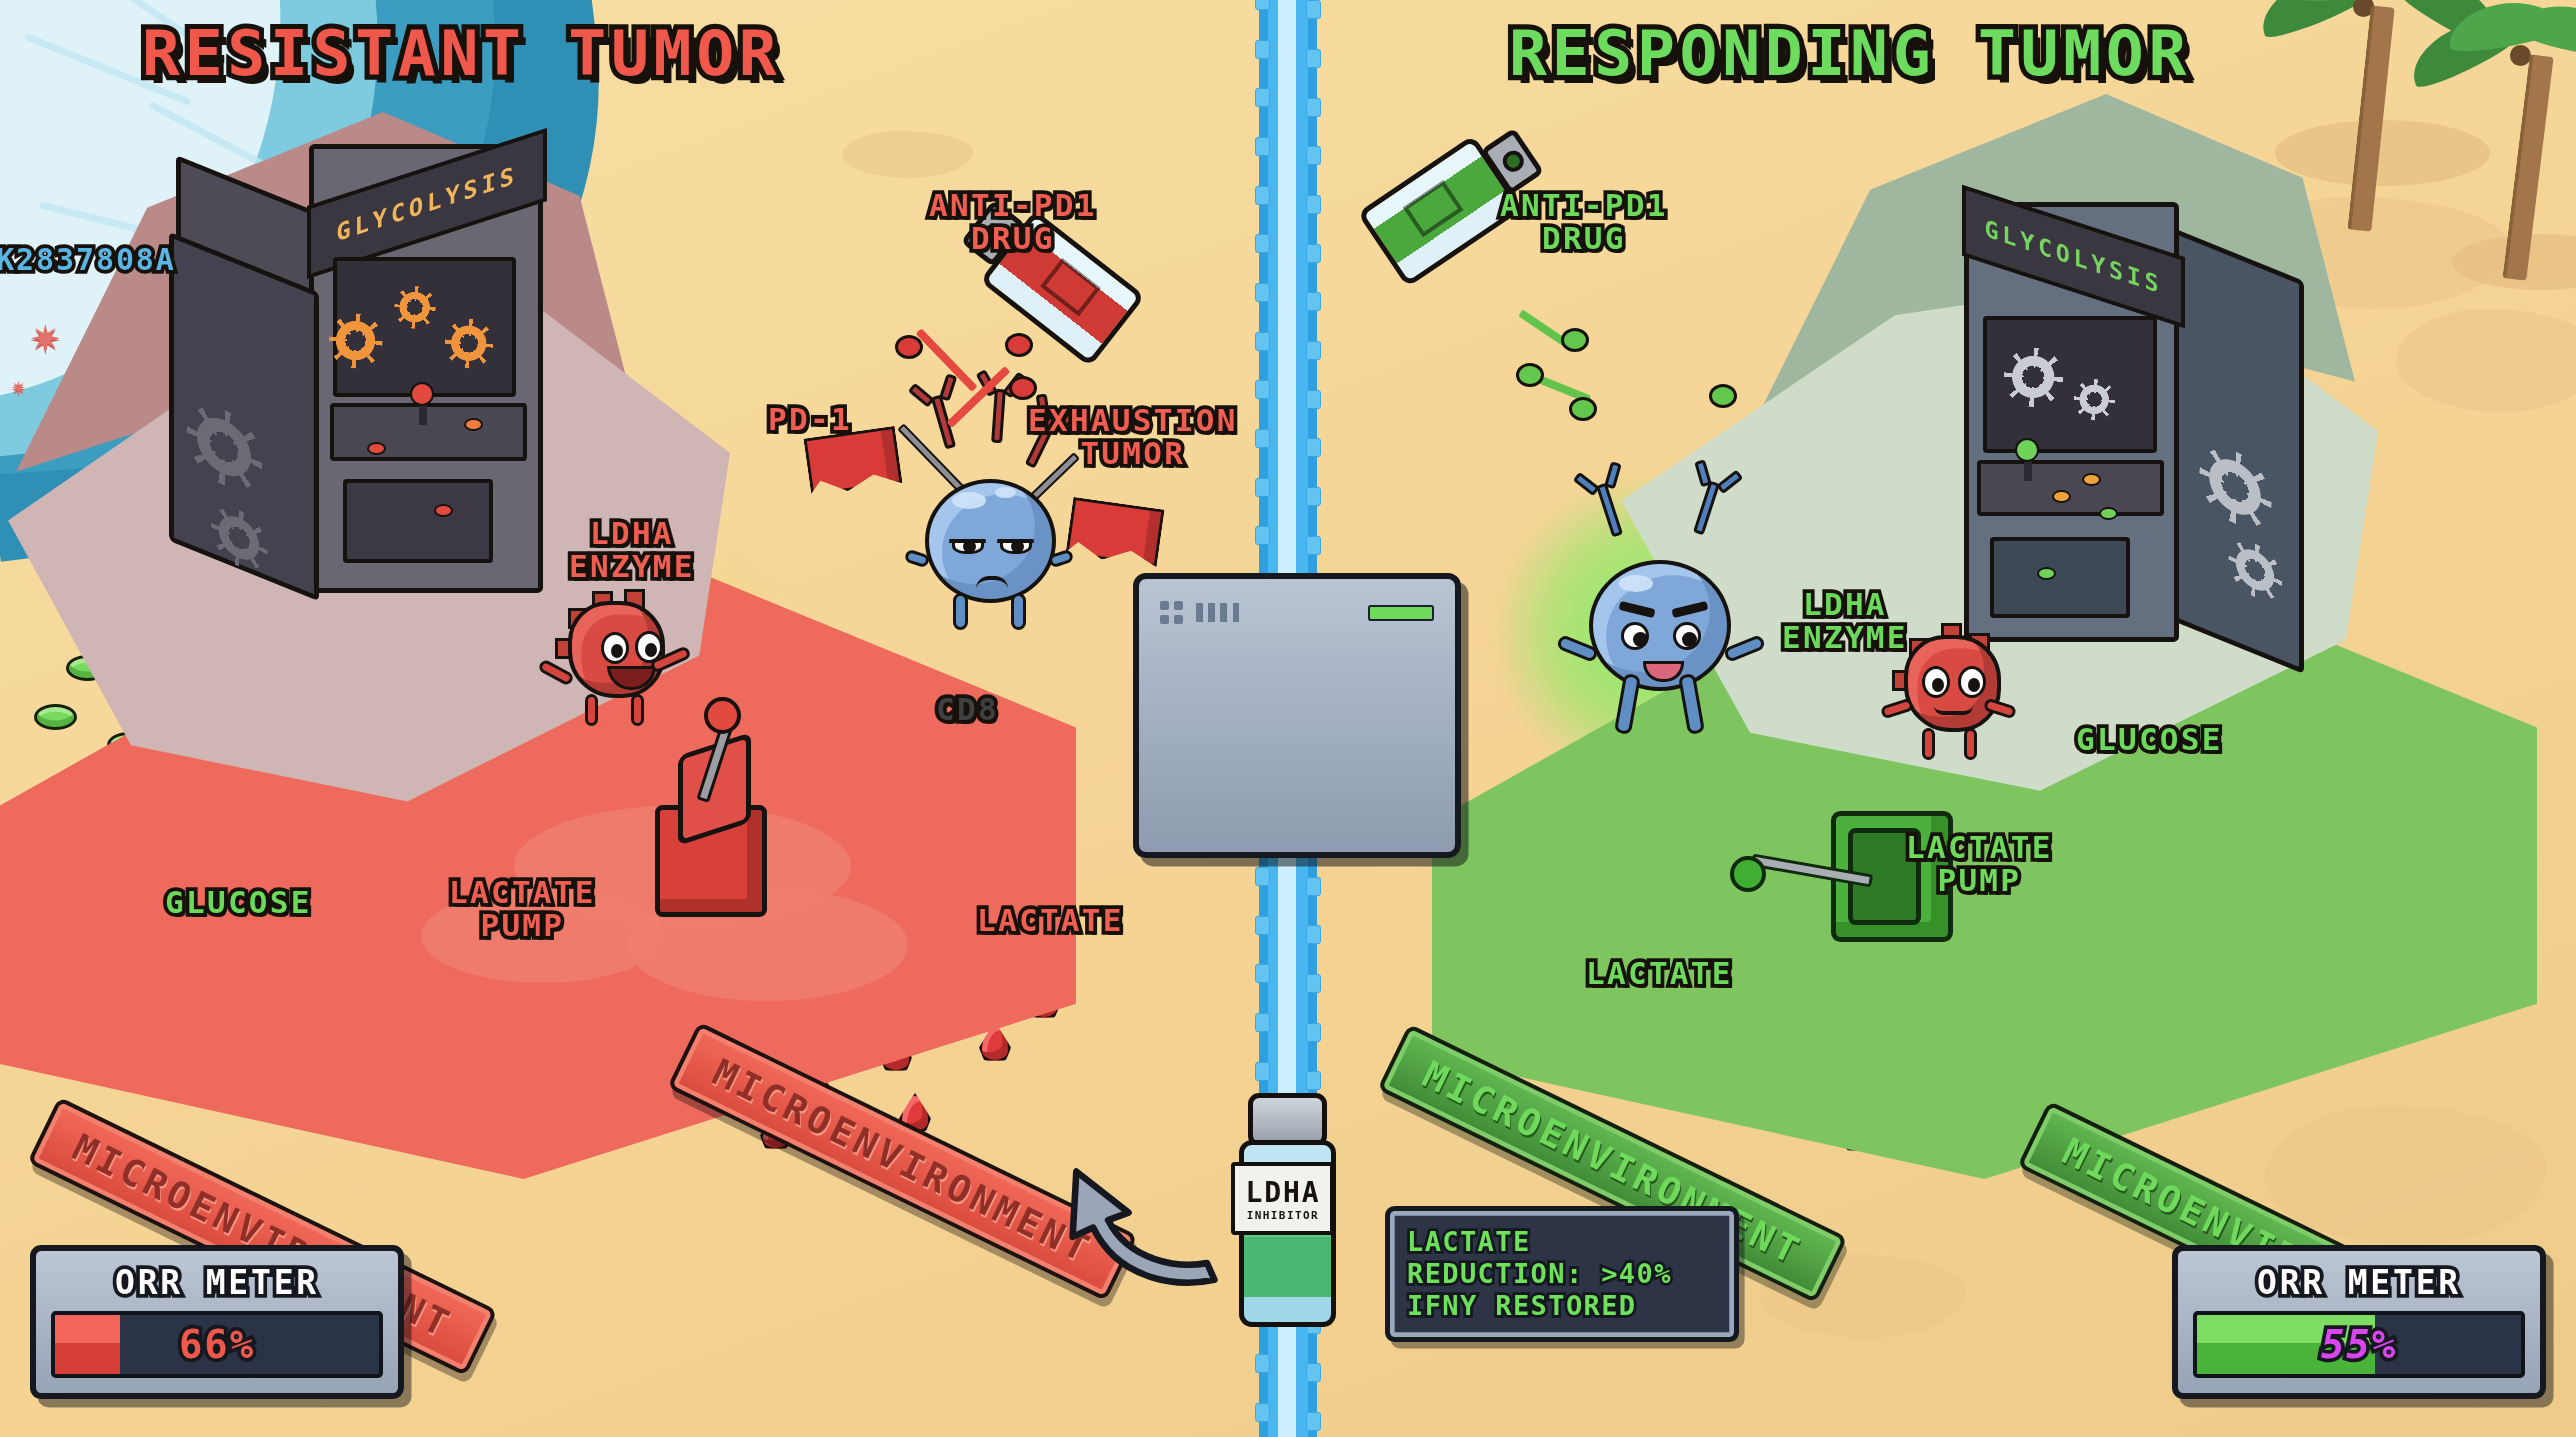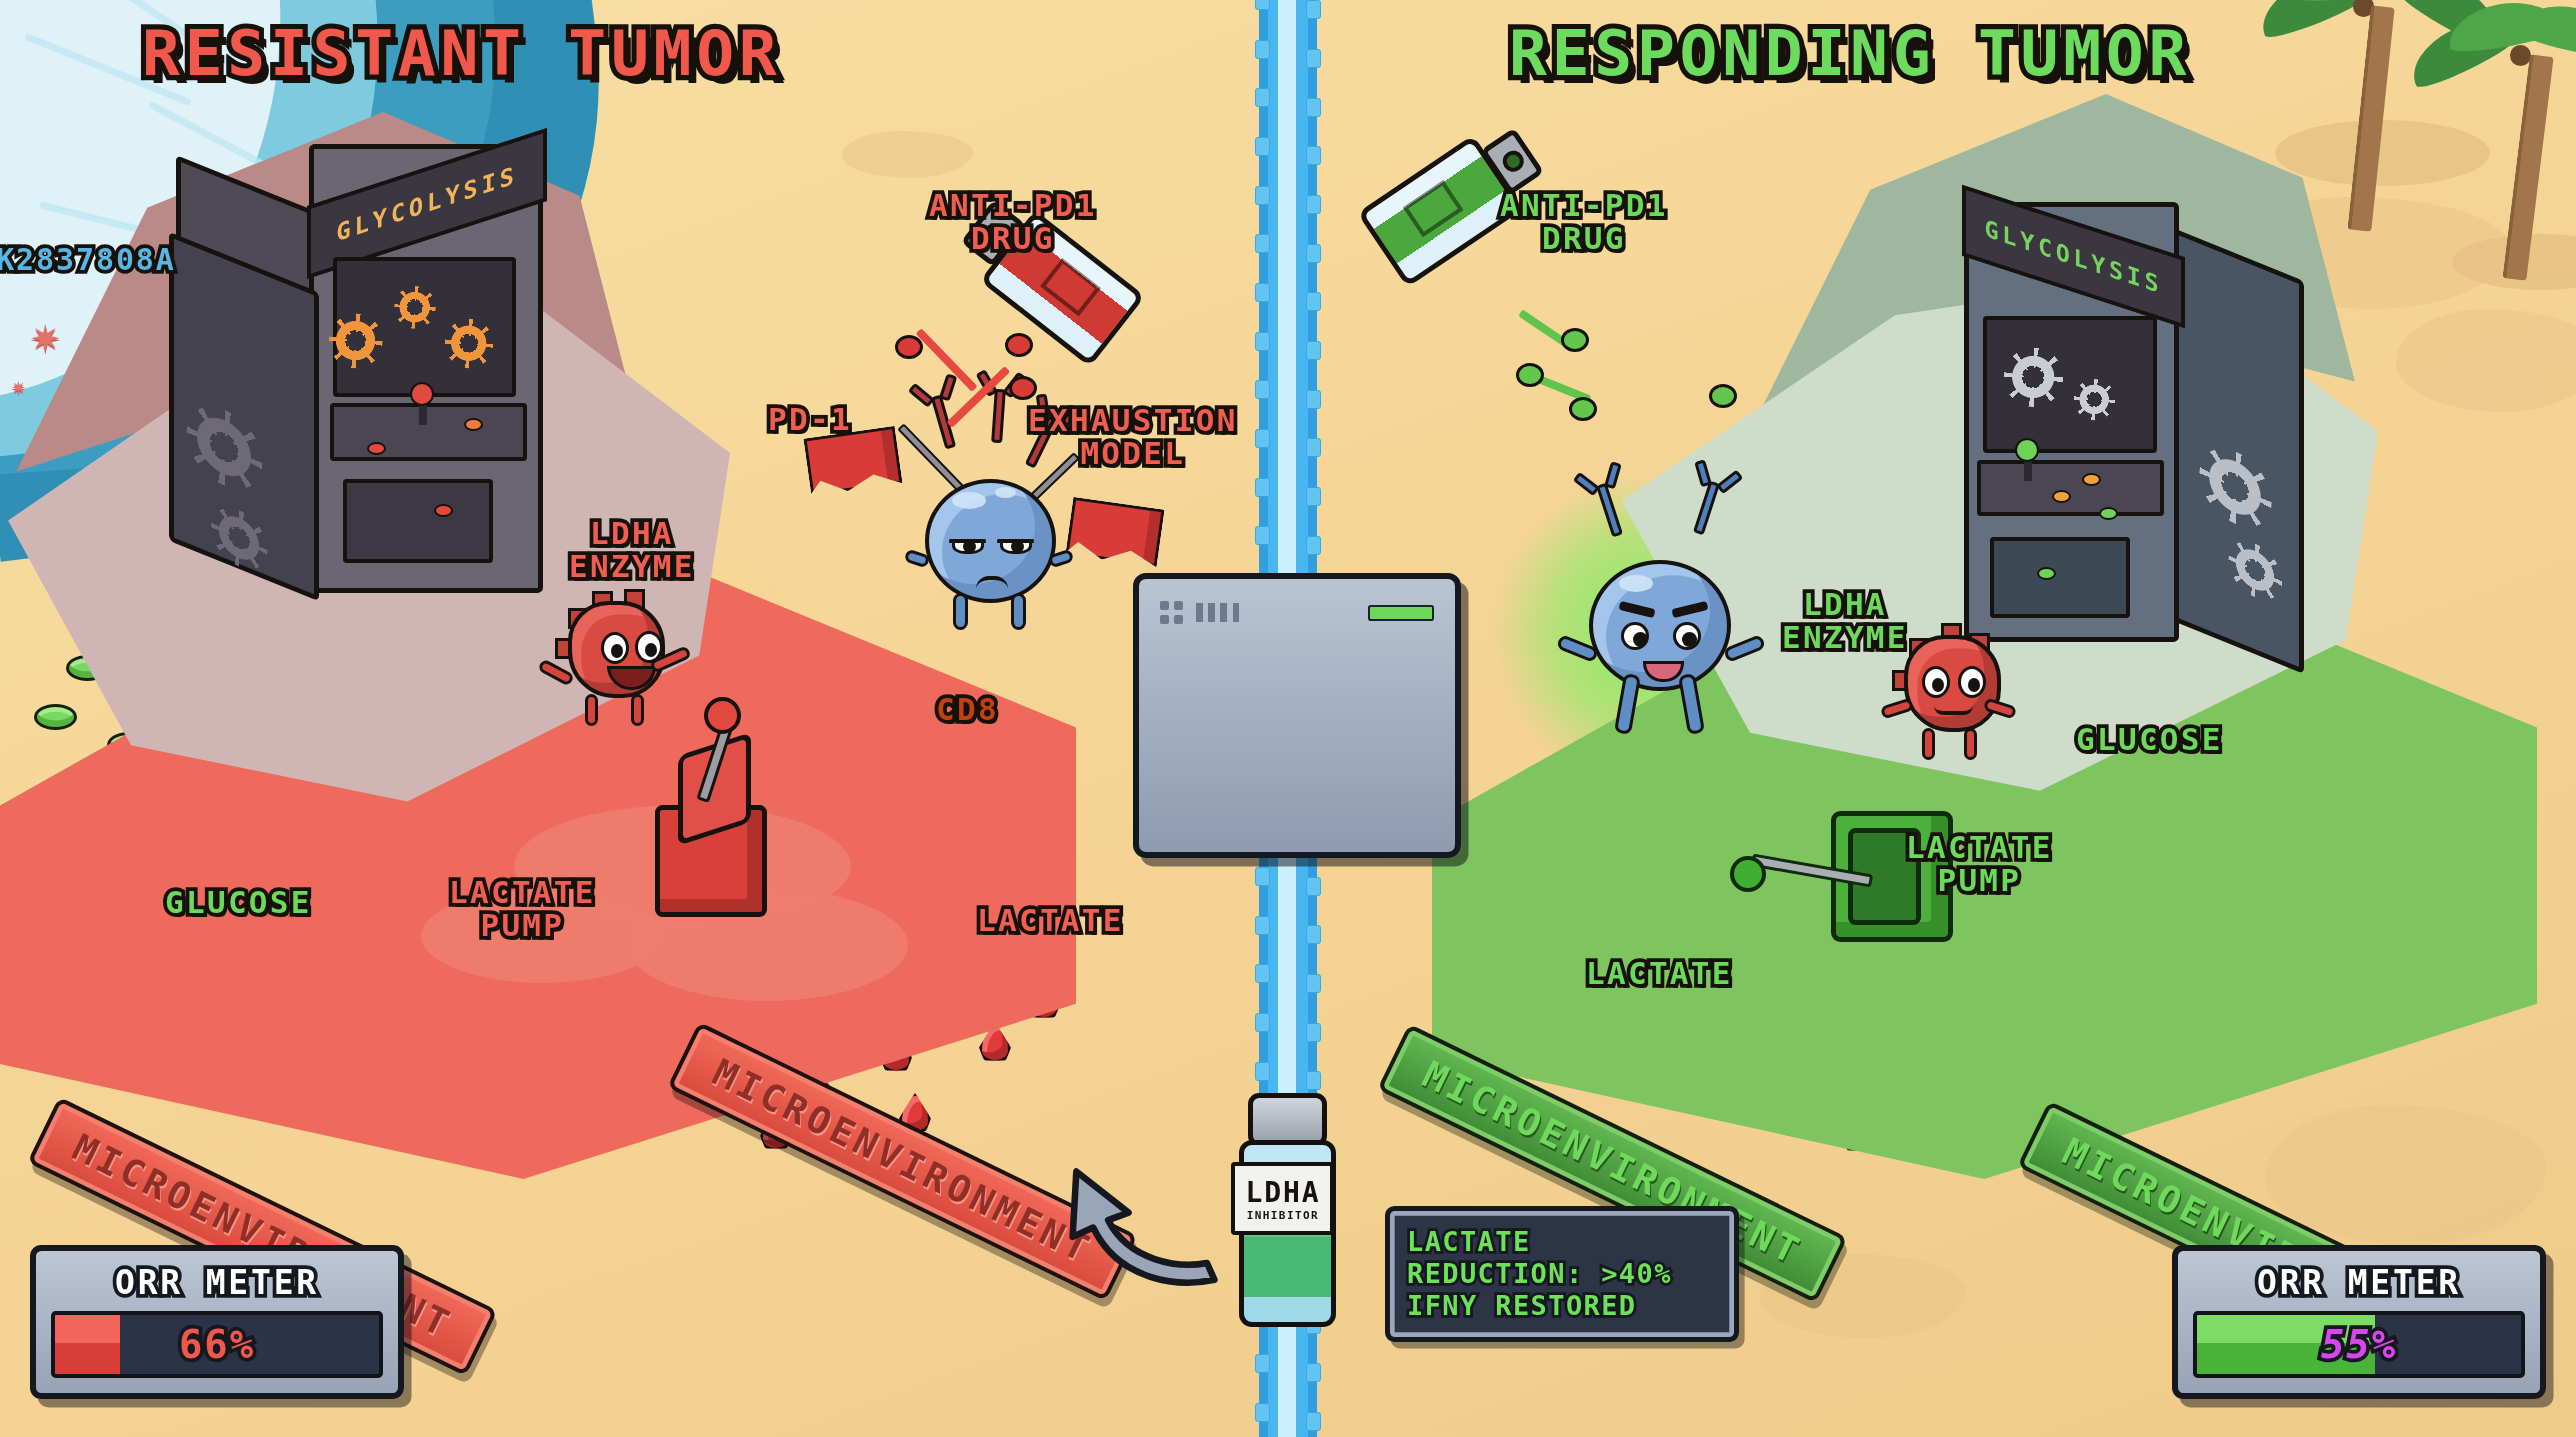--- a/index.html
+++ b/index.html
@@ -314,21 +314,21 @@
   
   .lbl{
     position:absolute; z-index:16;
     font-weight:bold; font-size:31px; letter-spacing:2.3px;
     line-height:1.06; text-align:center; white-space:pre;
     -webkit-text-stroke:7.5px #17110c; paint-order:stroke fill;
     text-shadow:2.8px 3.7px 0 #17110c;
   }
   .lbl.red{ color:#ef5e51; }
   .lbl.green{ color:#6cd95b; }
-  .lbl.blue{ color:#c2410c; }
+  .lbl.blue{ color:#404040; }
 
   
   #monitor{
     position:absolute; left:1133px; top:573px; width:328px; height:285px;
     z-index:22;
     background:linear-gradient(180deg,#b9c4d3,#8e9bb0);
     border:6.6px solid #15181f; border-radius:13px;
     box-shadow:7.5px 8.4px 0 rgba(10,12,18,.5);
     padding:15px 15px 0 15px;
   }
@@ -617,21 +617,21 @@
     <div class="tc-lid" style="left:78px;top:107px;"></div>
     <div class="tc-lid" style="left:126px;top:107px;"></div>
     <div class="tc-mouth sad" style="left:105px;top:155px;width:32px;height:13px;"></div>
     <div class="tc-arm" style="left:34px;top:131px;width:24px;height:13px;transform:rotate(18deg);"></div>
     <div class="tc-arm" style="left:178px;top:131px;width:24px;height:13px;transform:rotate(-18deg);"></div>
     <div class="tc-leg" style="left:82px;top:172px;width:15px;height:37px;"></div>
     <div class="tc-leg" style="left:140px;top:172px;width:15px;height:37px;"></div>
   </div>
   <div class="lbl red" style="left:768px;top:403px;">PD-1</div>
   <div class="lbl red" style="left:1028px;top:404px;">EXHAUSTION
-MODEL</div>
+TUMOR</div>
   <div class="lbl blue" style="left:936px;top:693px;">CD8</div>
 
   <div class="bottle" style="left:1035px;top:210px;transform:rotate(38deg);">
     <div class="bot-glass" style="left:0;top:0;"></div>
     <div class="bot-label" style="left:51px;top:20.6px;"></div>
     <div class="bot-cap" style="left:-39px;top:17px;"></div>
     <div class="bot-hole" style="left:-28px;top:34px;background:#8e2520;"></div>
   </div>
   <div class="lbl red" style="left:929px;top:189px;">ANTI-PD1
 DRUG</div>

